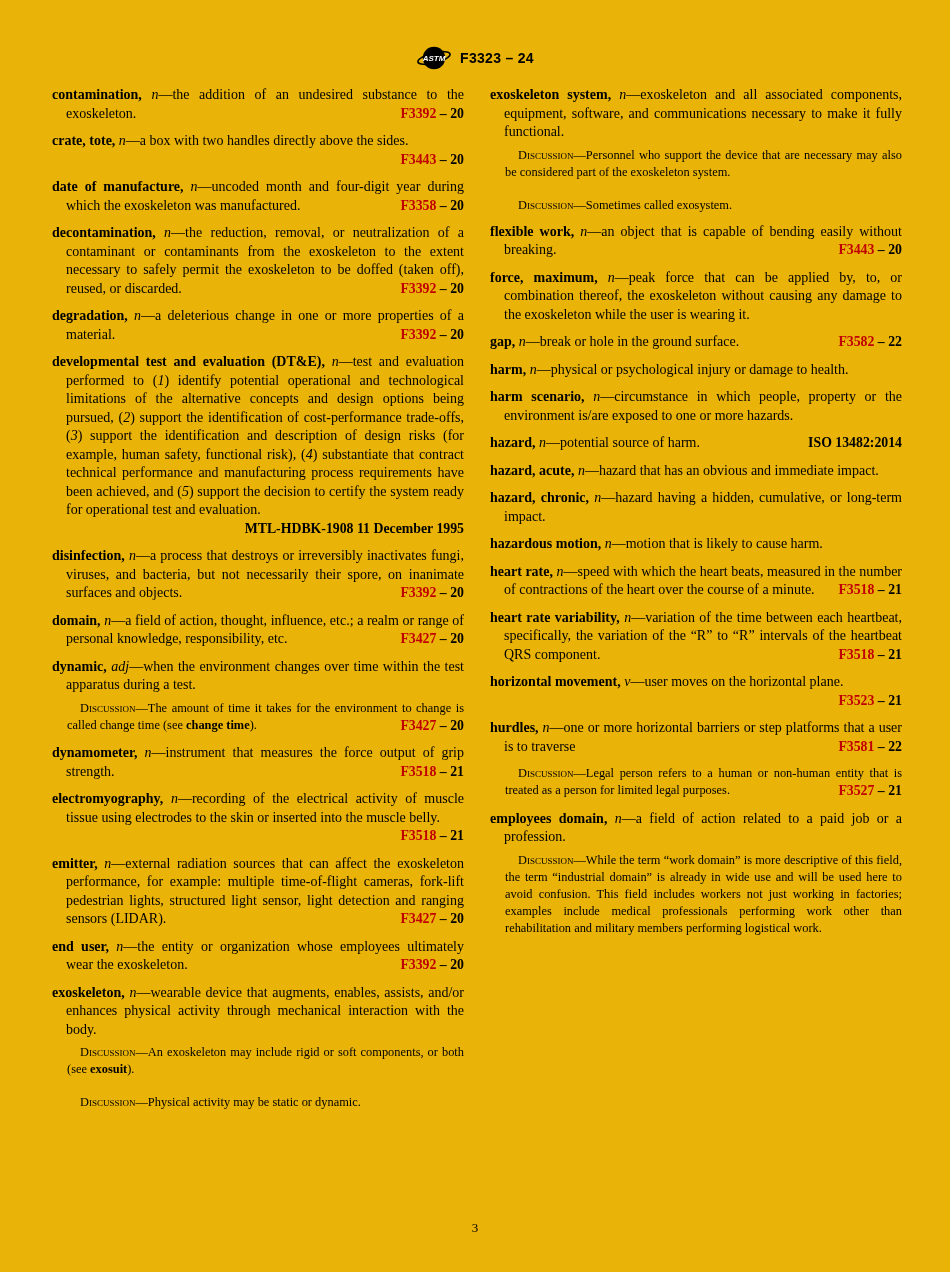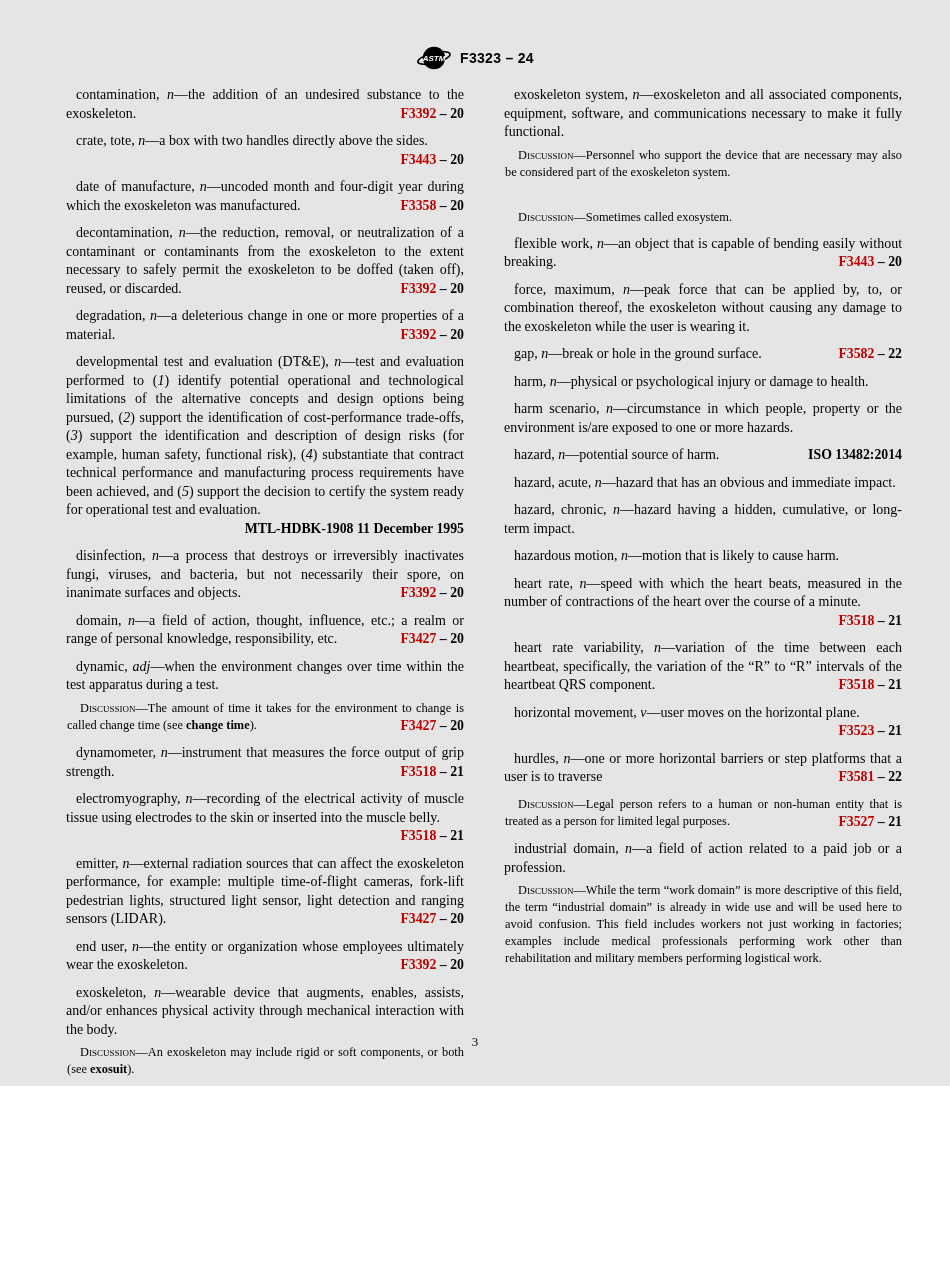--- a/index.html
+++ b/index.html
@@ -1,20 +1,20 @@
 <!DOCTYPE html>
 <html style="--ref-red: #c00000;"><head>
 <meta charset="utf-8">
 <style>
   html, body { margin: 0; padding: 0; background: #fff; }
   .page {
     position: relative;
     width: 950px;
-    height: 1086px;
-    background: #e5e5e5;
+    height: 1272px;
+    background: #eab308;
     font-family: "Liberation Serif", serif;
     color: #000;
     overflow: hidden;
     box-sizing: border-box;
   }
   .page-header {
     display: flex;
     justify-content: center;
     align-items: center;
     gap: 8px;
@@ -35,31 +35,31 @@
   .entry { margin-bottom: 9px; }
   p.def {
     margin: 0;
     padding-left: 14px;
     text-indent: -14px;
     text-align: justify;
     font-size: 14px;
     line-height: 18.5px;
     overflow: hidden;
   }
-  .term { font-weight: normal; margin-left: 24px; }
+  .term { font-weight: bold; }
   .pos  { font-style: italic; }
   p.disc {
     margin: 5px 0 0 15px;
     text-indent: 13px;
     text-align: justify;
     font-size: 12.4px;
     line-height: 17px;
     overflow: hidden;
   }
-  p.disc + p.disc { margin-top: 28px; }
+  p.disc + p.disc { margin-top: 16px; }
   .disc-label { font-variant: small-caps; }
   .ref {
     float: right;
     font-weight: bold;
     font-size: 13.8px;
     line-height: 18.5px;
     padding-left: 12px;
     white-space: nowrap;
   }
   .ref-red   { color: var(--ref-red, #c00000); }
@@ -179,21 +179,21 @@
         <div class="entry">
           <p class="def"><b class="term">horizontal movement,</b> <i class="pos">v</i>—user moves on the horizontal plane.<span class="ref"><span class="ref-red">F3523</span><span class="ref-black"> – 21</span></span></p>
         </div>
         <div class="entry">
           <p class="def"><b class="term">hurdles,</b> <i class="pos">n</i>—one or more horizontal barriers or step platforms that a user is to traverse<span class="ref"><span class="ref-red">F3581</span><span class="ref-black"> – 22</span></span></p>
         </div>
         <div class="entry">
           <p class="disc"><span class="disc-label">Discussion</span>—Legal person refers to a human or non-human entity that is treated as a person for limited legal purposes.<span class="ref"><span class="ref-red">F3527</span><span class="ref-black"> – 21</span></span></p>
         </div>
         <div class="entry">
-          <p class="def"><b class="term">industrial domain,</b> <i class="pos">n</i>—a field of action related to a paid job or a profession.</p>
+          <p class="def"><b class="term">employees domain,</b> <i class="pos">n</i>—a field of action related to a paid job or a profession.</p>
           <p class="disc"><span class="disc-label">Discussion</span>—While the term “work domain” is more descriptive of this field, the term “industrial domain” is already in wide use and will be used here to avoid confusion. This field includes workers not just working in factories; examples include medical professionals performing work other than rehabilitation and military members performing logistical work.</p>
         </div>
       </section>
   </main>
 
   <footer class="page-footer">
     <span>3</span>
   </footer>
 </div>
 

